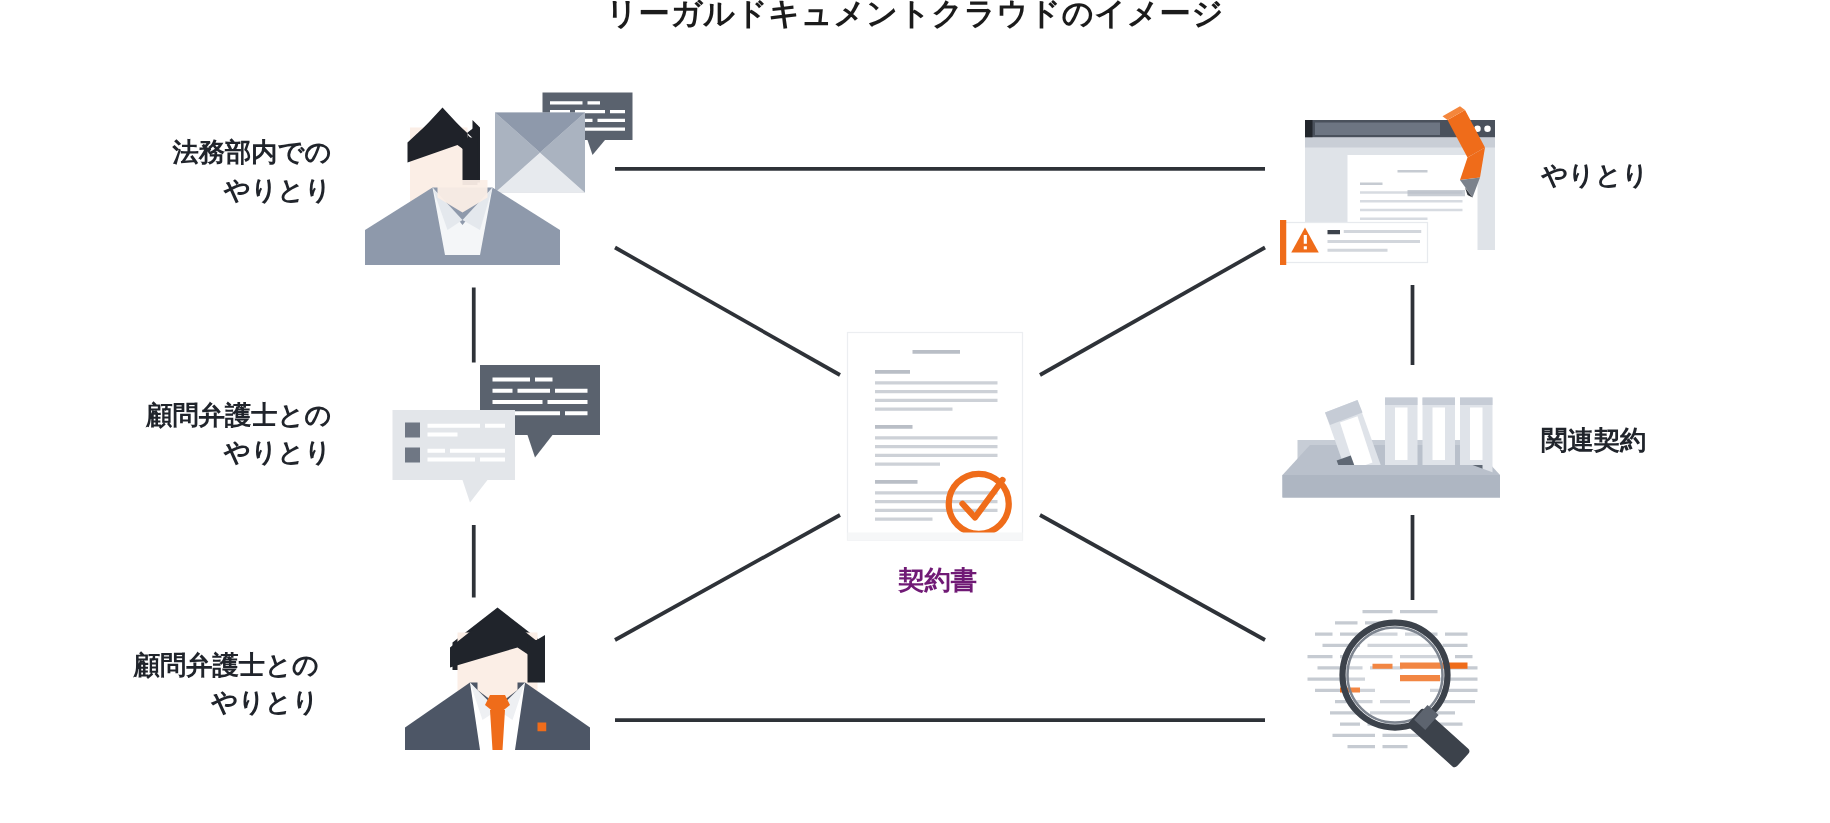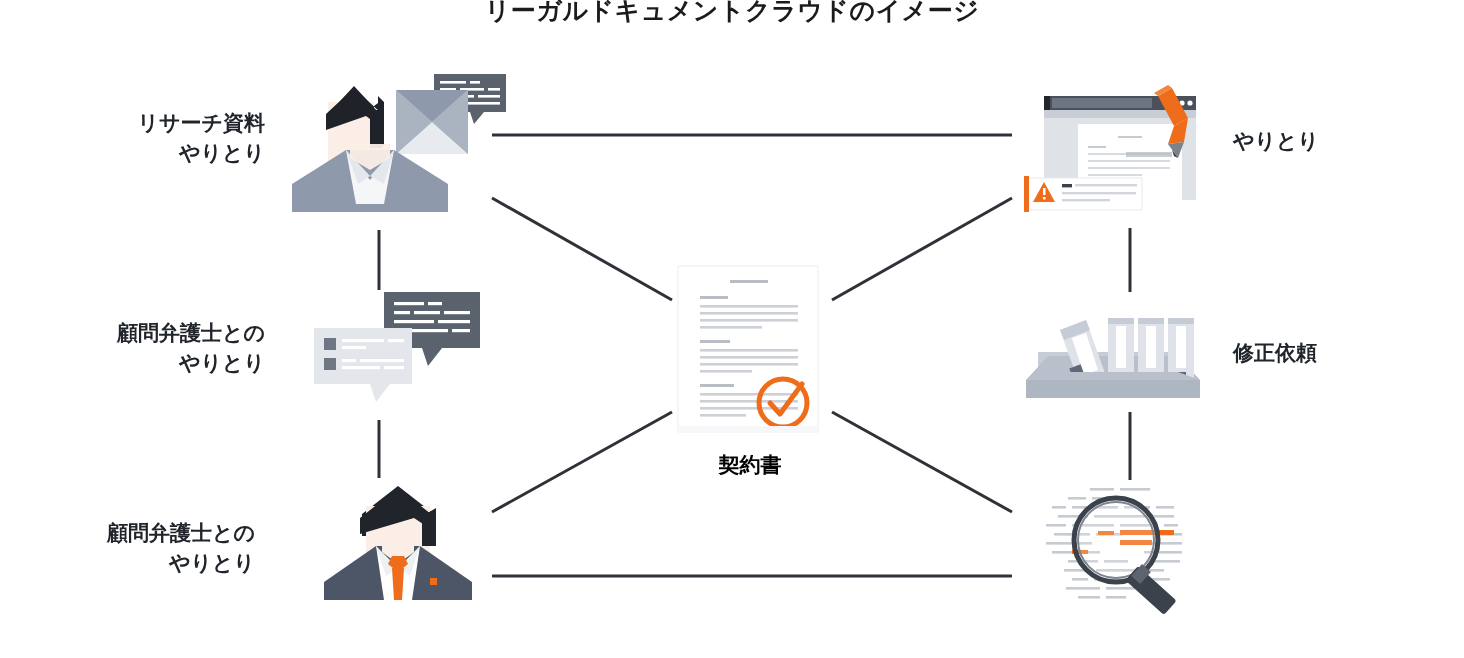--- a/index.html
+++ b/index.html
@@ -62,21 +62,21 @@
     text-align: right;
     width: 210px;
   }
   .label.right {
     text-align: left;
     width: 230px;
   }
   .label.center {
     text-align: center;
     width: 220px;
-    color: #000000;
+    color: #701a75;
   }
 
   
   .icon-block {
     position: absolute;
     z-index: 10;
   }
   svg { display: block; overflow: visible; }
 </style>
 </head>
@@ -102,36 +102,36 @@
 
       <line x1="379" y1="230" x2="379" y2="290"></line>
       <line x1="379" y1="420" x2="379" y2="478"></line>
 
       <line x1="1130" y1="228" x2="1130" y2="292"></line>
       <line x1="1130" y1="412" x2="1130" y2="480"></line>
     </g>
   </svg>
 
   <div class="label left" style="left:55px; top:108px;">
-    <div>リサーチ資料</div>
+    <div>法務部内での</div>
     <div>やりとり</div>
   </div>
 
   <div class="label left" style="left:55px; top:318px;">
     <div>顧問弁護士との</div>
     <div>やりとり</div>
   </div>
 
   <div class="label left" style="left:45px; top:518px;">
     <div>顧問弁護士との</div>
     <div>やりとり</div>
   </div>
 
   <div class="label right" style="left:1233px; top:126px;">やりとり</div>
-  <div class="label right" style="left:1233px; top:338px;">修正依頼</div>
+  <div class="label right" style="left:1233px; top:338px;">関連契約</div>
 
   <div class="label center" style="left:640px; top:450px;">契約書</div>
 
   <div class="icon-block" style="left:678px; top:266px;">
     <svg width="146" height="172" viewBox="0 0 146 172">
       <rect x="0" y="0" width="140" height="166" fill="#ffffff" stroke="#eceef1" stroke-width="1"></rect>
       <rect x="2" y="2" width="140" height="166" fill="#ffffff" opacity="0"></rect>
 
       <rect x="52" y="14" width="38" height="3" fill="#b9bec6"></rect>
 

